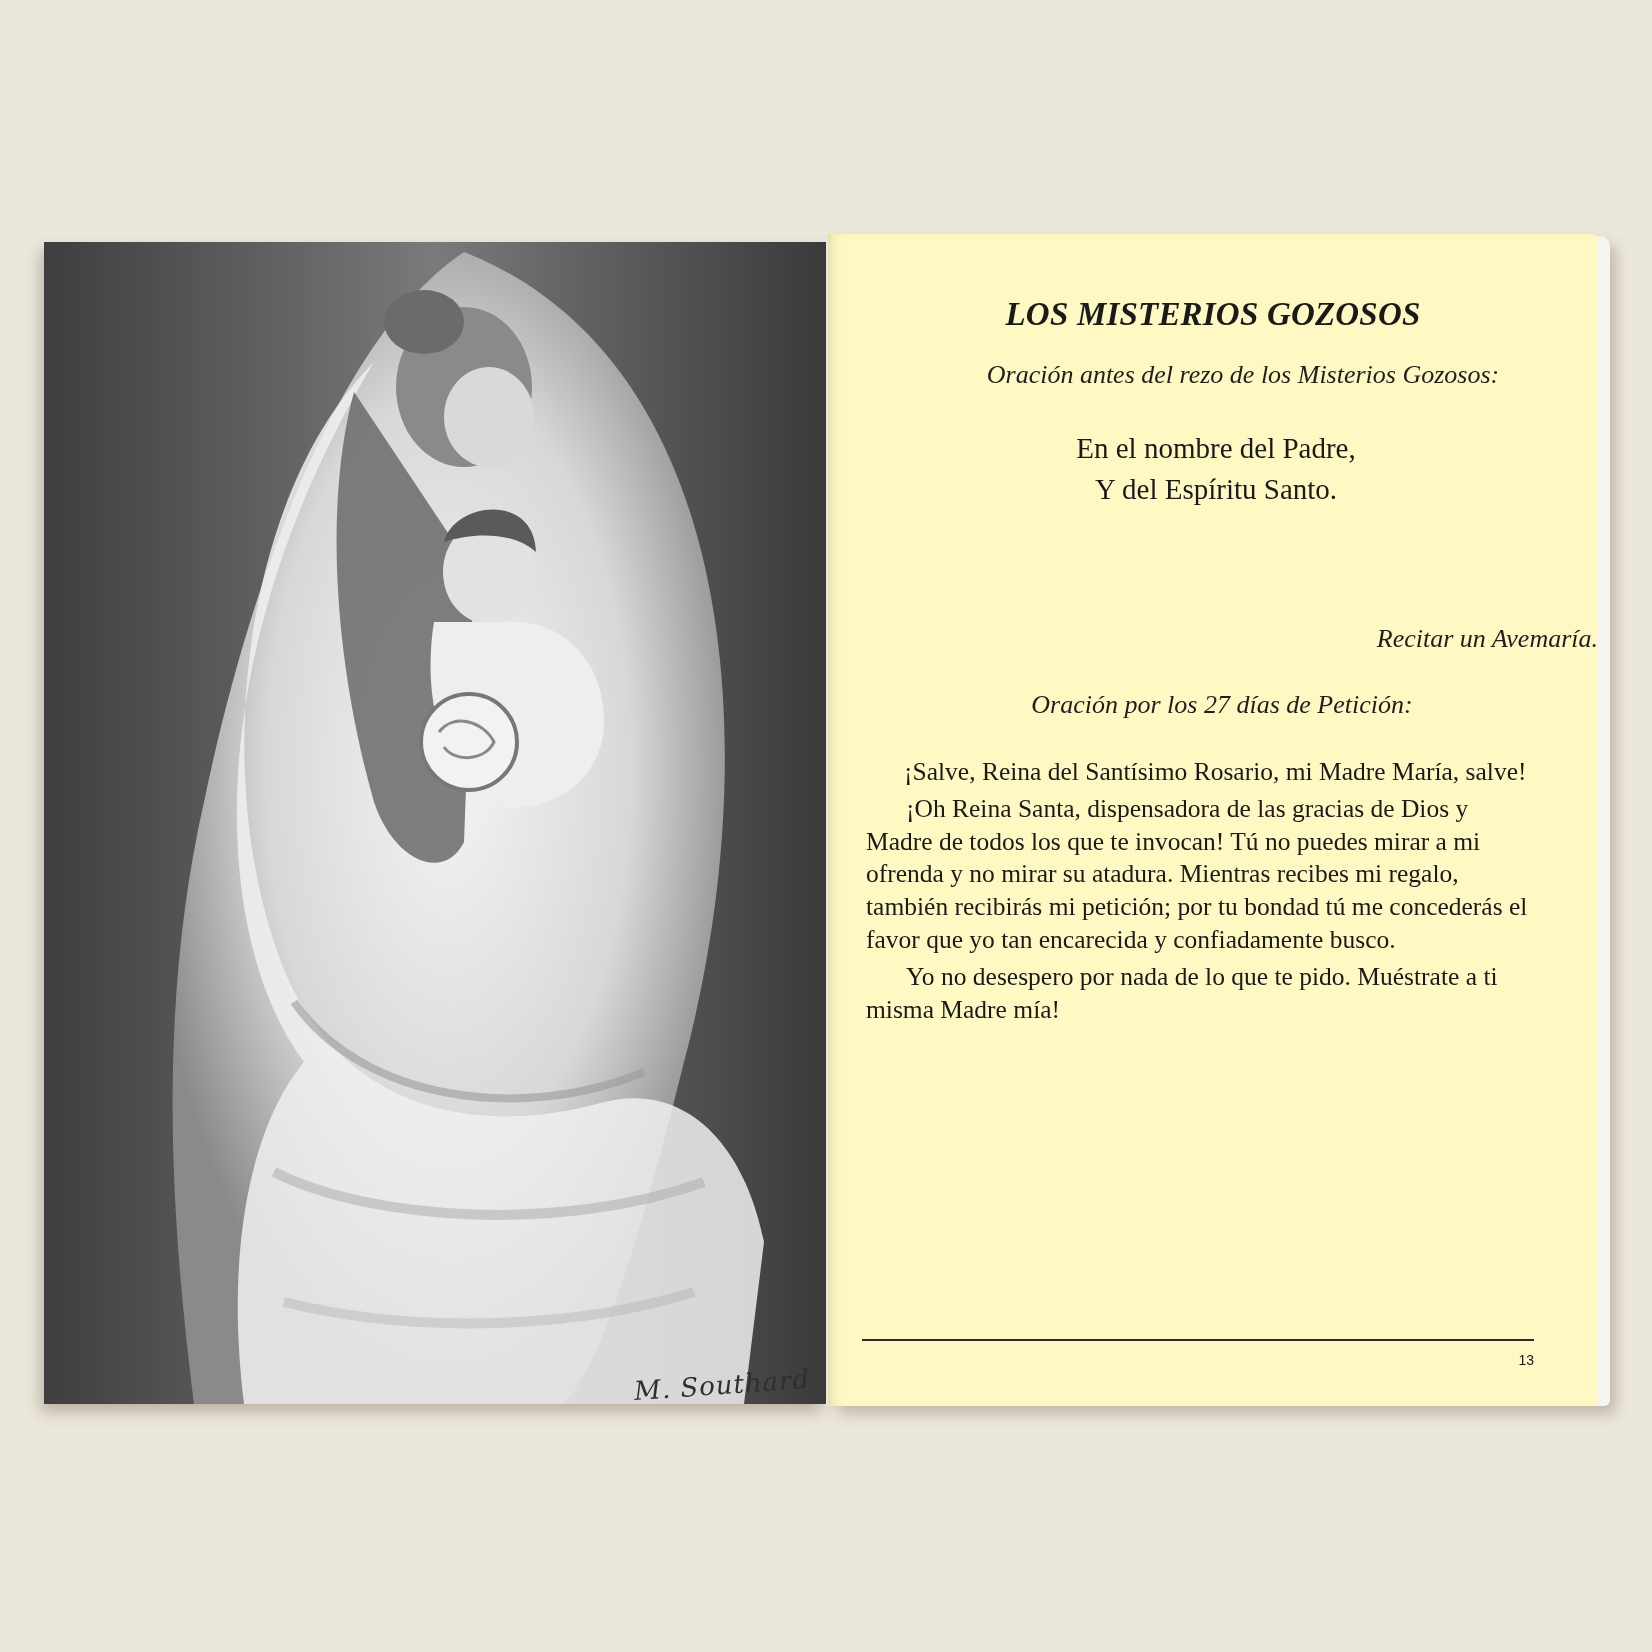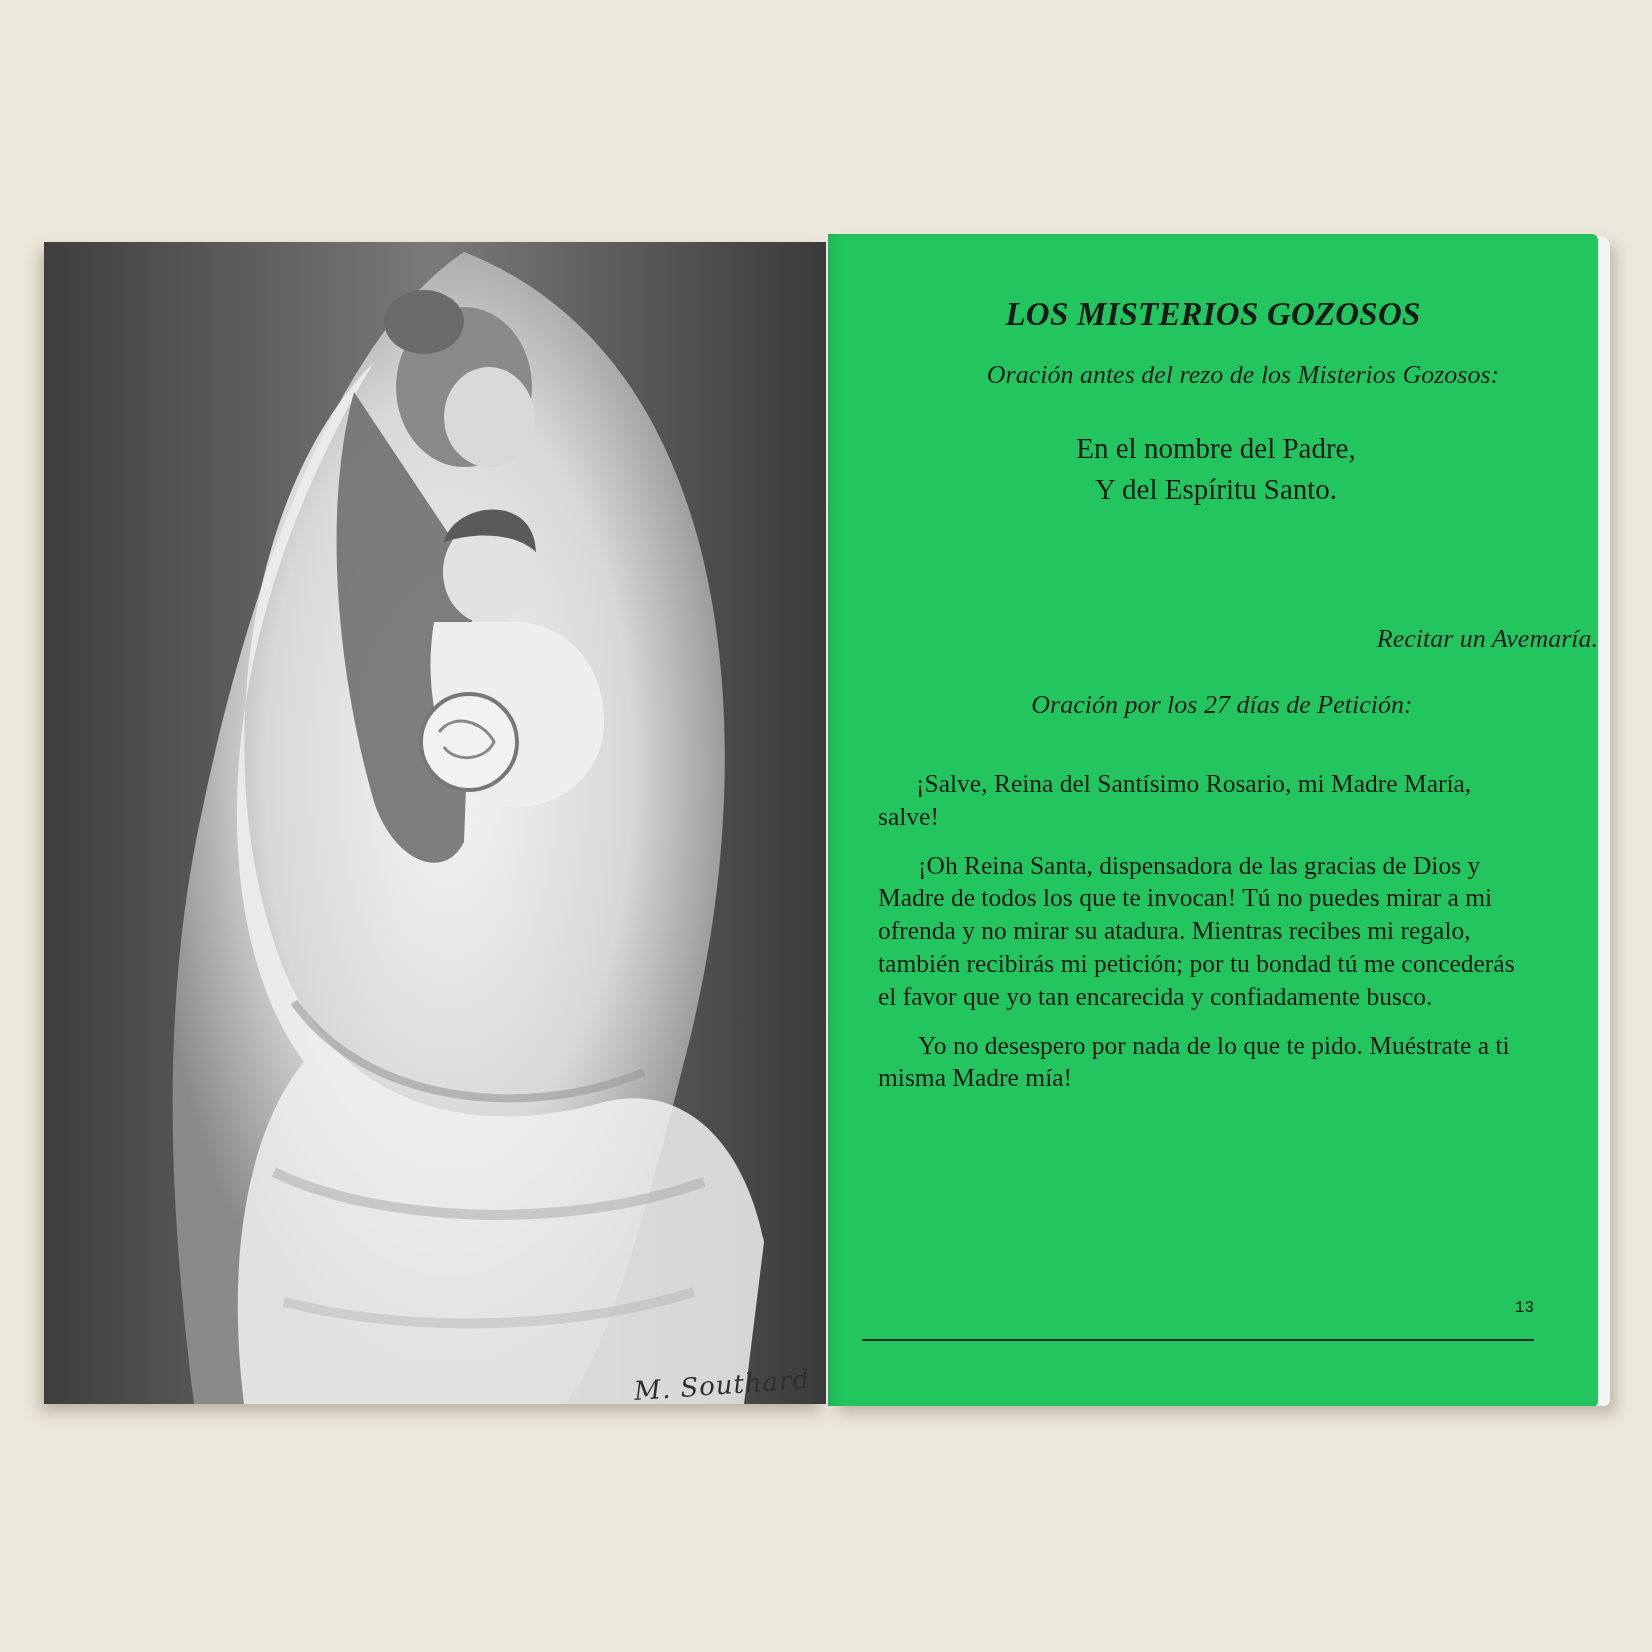--- a/index.html
+++ b/index.html
@@ -36,21 +36,21 @@
       left: 832px; top: 236px;
       width: 778px; height: 1170px;
       background: #f4f4f2;
       box-shadow: 6px 8px 14px rgba(60,50,30,0.25);
       border-radius: 2px 10px 6px 2px;
     }
     .right-page {
       position: absolute;
       left: 826px; top: 234px;
       width: 770px; height: 1172px;
-      background: #22c55e;
+      background: #fef9c3;
       border-left: 2px solid #e6e6e6;
       border-radius: 0 6px 4px 0;
       box-shadow: inset 10px 0 16px -12px rgba(0,0,0,0.25);
     }
     .heading {
       position: absolute;
       left: 0; right: 0; top: 62px;
       text-align: center;
       font-family: "Liberation Serif", serif;
       font-weight: bold;
@@ -83,32 +83,32 @@
     .sub-2 { top: 390px; padding-left: 6px; text-align: right; }
     .sub-3 { top: 456px; padding-left: 18px; }
     .prayer {
       position: absolute;
       left: 34px; width: 672px; top: 518px;
       font-family: "Liberation Serif", serif;
       font-size: 25.5px;
       line-height: 32.8px;
       color: #1a1a1a;
     }
-    .prayer p { margin: 16px; text-indent: 40px; }
+    .prayer p { margin: 4px; text-indent: 40px; }
     .prayer p.first { text-indent: 38px; }
     .footer-rule {
       position: absolute;
       left: 34px; width: 672px; top: 1105px;
       height: 2px; background: #2a2a2a;
     }
     .page-number {
       position: absolute;
-      right: 64px; top: 1065px;
-      font-family: Liberation Mono, monospace;
-      font-size: 16px;
+      right: 64px; top: 1118px;
+      font-family: Liberation Sans, sans-serif;
+      font-size: 14px;
       color: #1a1a1a;
     }
   </style>
 </head>
 <body>
 
 <div class="page-stack"></div>
 
 <div class="left-page">
   <svg viewBox="0 0 782 1162" preserveAspectRatio="none">

